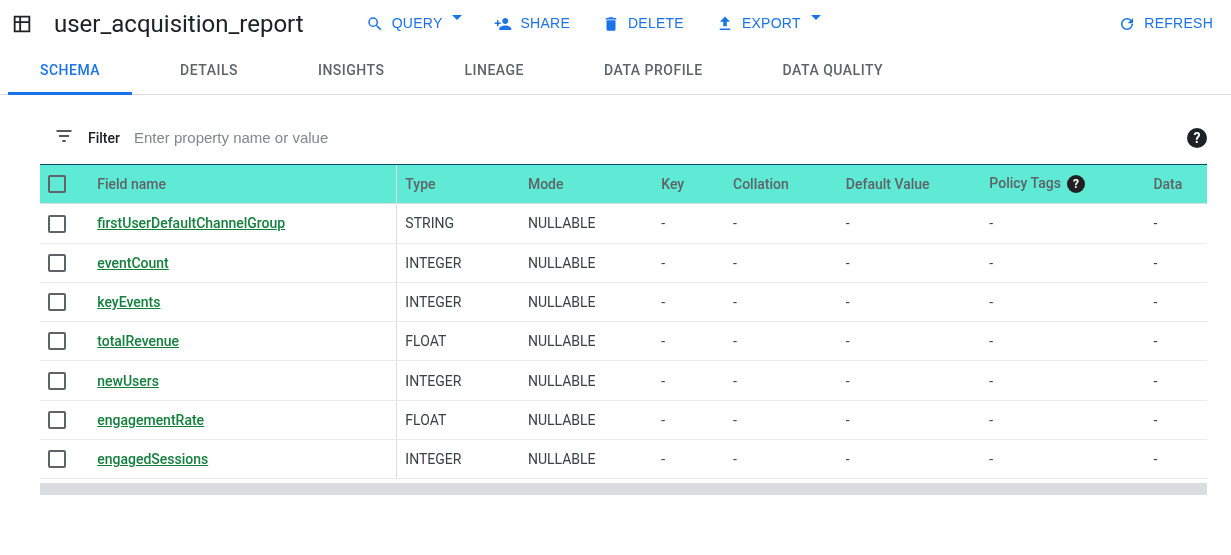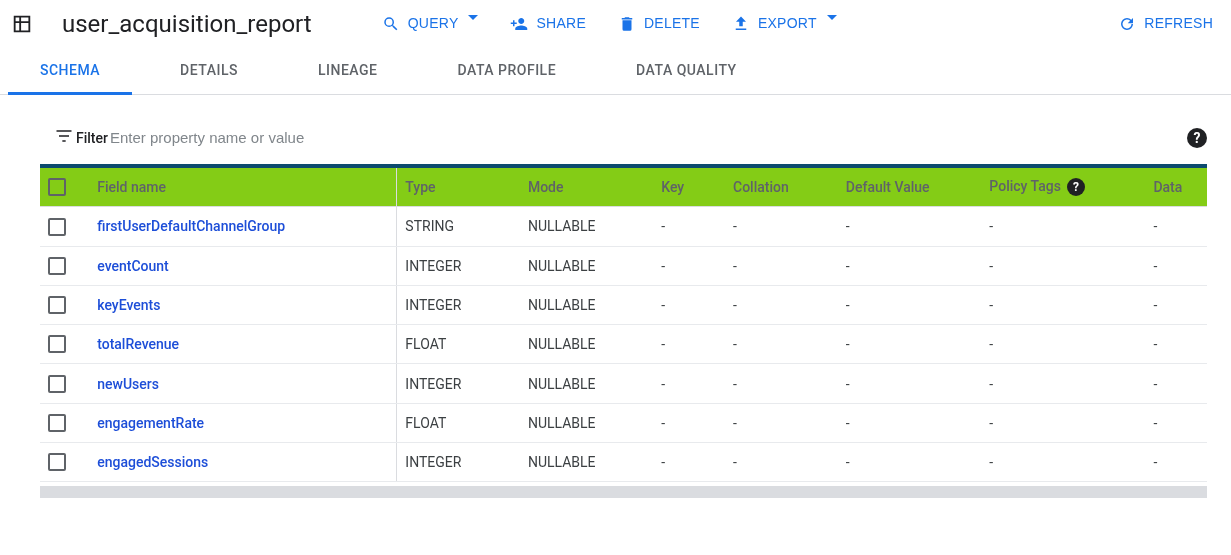--- a/index.html
+++ b/index.html
@@ -8,21 +8,21 @@
     font-size: 14px;
     color: #3c4043;
     background: #fff;
     width: 1231px;
   }
   
   .header {
     display: flex;
     align-items: center;
     padding: 10px 16px 10px 10px;
-    gap: 28px;
+    gap: 20px;
   }
   .table-icon {
     width: 24px; height: 24px;
     display: inline-flex; align-items: center; justify-content: center;
   }
   .title {
     font-size: 24px;
     color: #202124;
     font-weight: 400;
     flex: 0 0 auto;
@@ -75,21 +75,21 @@
   }
   .tab.active {
     color: #1a73e8;
     border-bottom-color: #1a73e8;
   }
   
   .content { padding: 24px 24px 0 40px; }
   .filter-row {
     display: flex;
     align-items: center;
-    gap: 2px;
+    gap: 14px;
     padding: 6px 0 14px 14px;
   }
   .filter-label {
     font-weight: 500;
     color: #202124;
   }
   .filter-input {
     flex: 1;
     border: none;
     font-size: 15px;
@@ -121,29 +121,29 @@
     text-align: left;
     padding: 10px 8px;
     font-size: 14px;
     white-space: nowrap;
     overflow: hidden;
     text-overflow: ellipsis;
   }
   .schema-table thead th {
     color: #5f6368;
     font-weight: 500;
-    border-top: 4px solid #0c4a6e;
+    border-top: 1px solid #0c4a6e;
     border-bottom: 1px solid #dadce0;
-    background: #84cc16;
+    background: #5eead4;
   }
   .schema-table tbody td {
     color: #3c4043;
     border-bottom: 1px solid #e8eaed;
   }
-  .schema-table tbody td.fieldname { font-weight:500; color:#1d4ed8; }
+  .schema-table tbody td.fieldname { font-weight:500; color:#15803d;text-decoration:underline; }
   .col-check { width: 48px; text-align:center; }
   .col-name  { width: 300px; padding-left: 18px;}
   .col-type  { width: 120px; border-left:1px solid #dadce0;}
   .schema-table thead th.col-type,
   .schema-table tbody td.col-type { border-left:1px solid #dadce0; }
   .col-mode  { width: 130px; }
   .col-key   { width: 70px; }
   .col-coll  { width: 110px; }
   .col-def   { width: 140px; }
   .col-pol   { width: 160px; }
@@ -208,20 +208,21 @@
     <svg viewBox="0 0 24 24">
         <path d="M17.65 6.35A7.95 7.95 0 0012 4a8 8 0 108 8h-2a6 6 0 11-1.76-4.24L13 11h7V4l-2.35 2.35z"></path>
       </svg>
     <span>Refresh</span>
   </button>
 </div>
 
 <div class="tabs" id="tabs-container">
     <div class="tab active">SCHEMA</div>
     <div class="tab">DETAILS</div>
+    <div class="tab">INSIGHTS</div>
     <div class="tab">LINEAGE</div>
     <div class="tab">DATA PROFILE</div>
     <div class="tab">DATA QUALITY</div>
   </div>
 
 <div class="content">
 
   <div class="filter-row">
     <span>
       <svg viewBox="0 0 24 24" width="20" height="20" fill="#202124">

